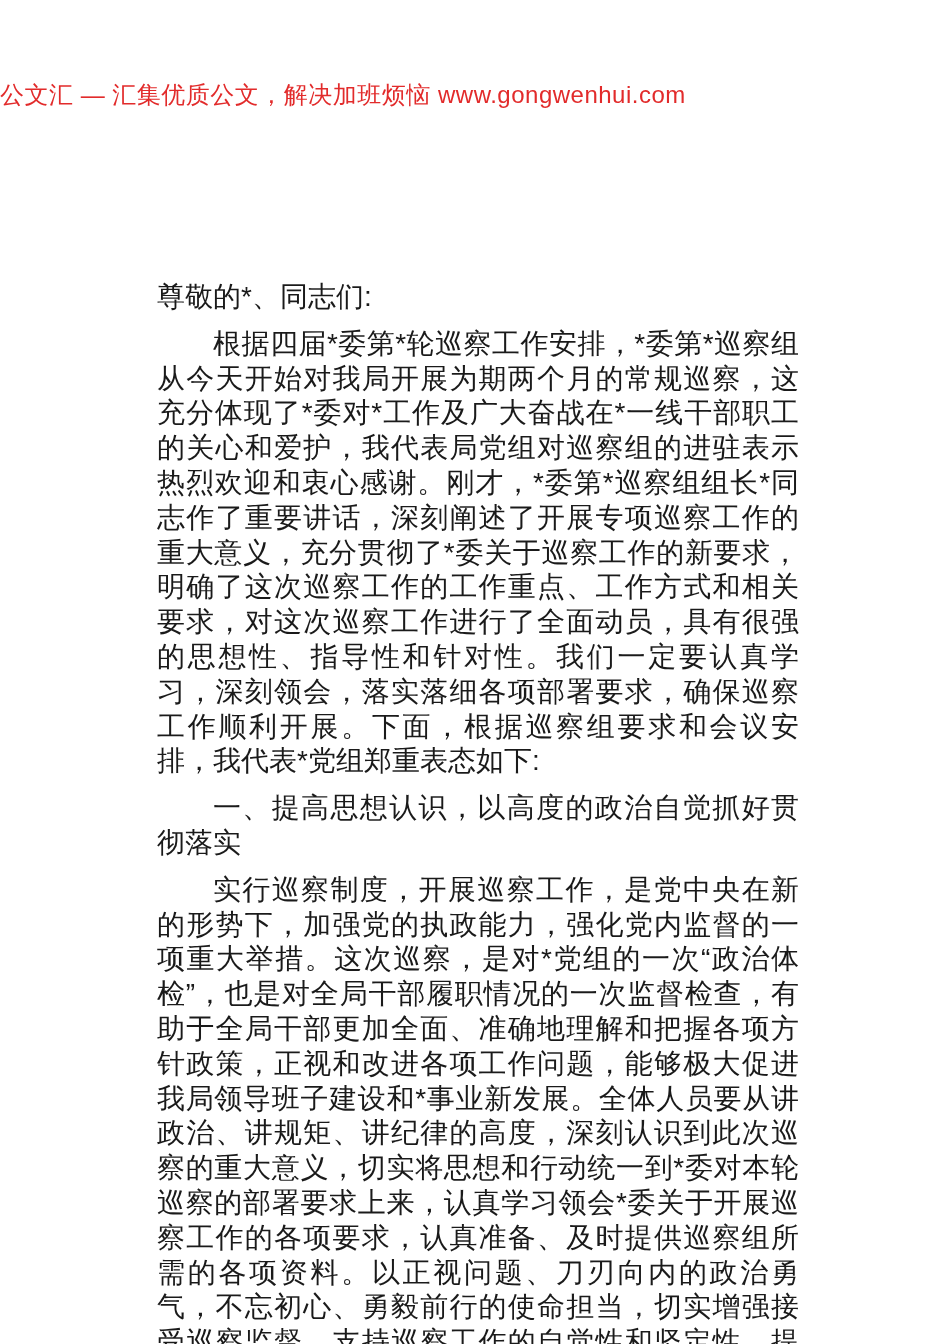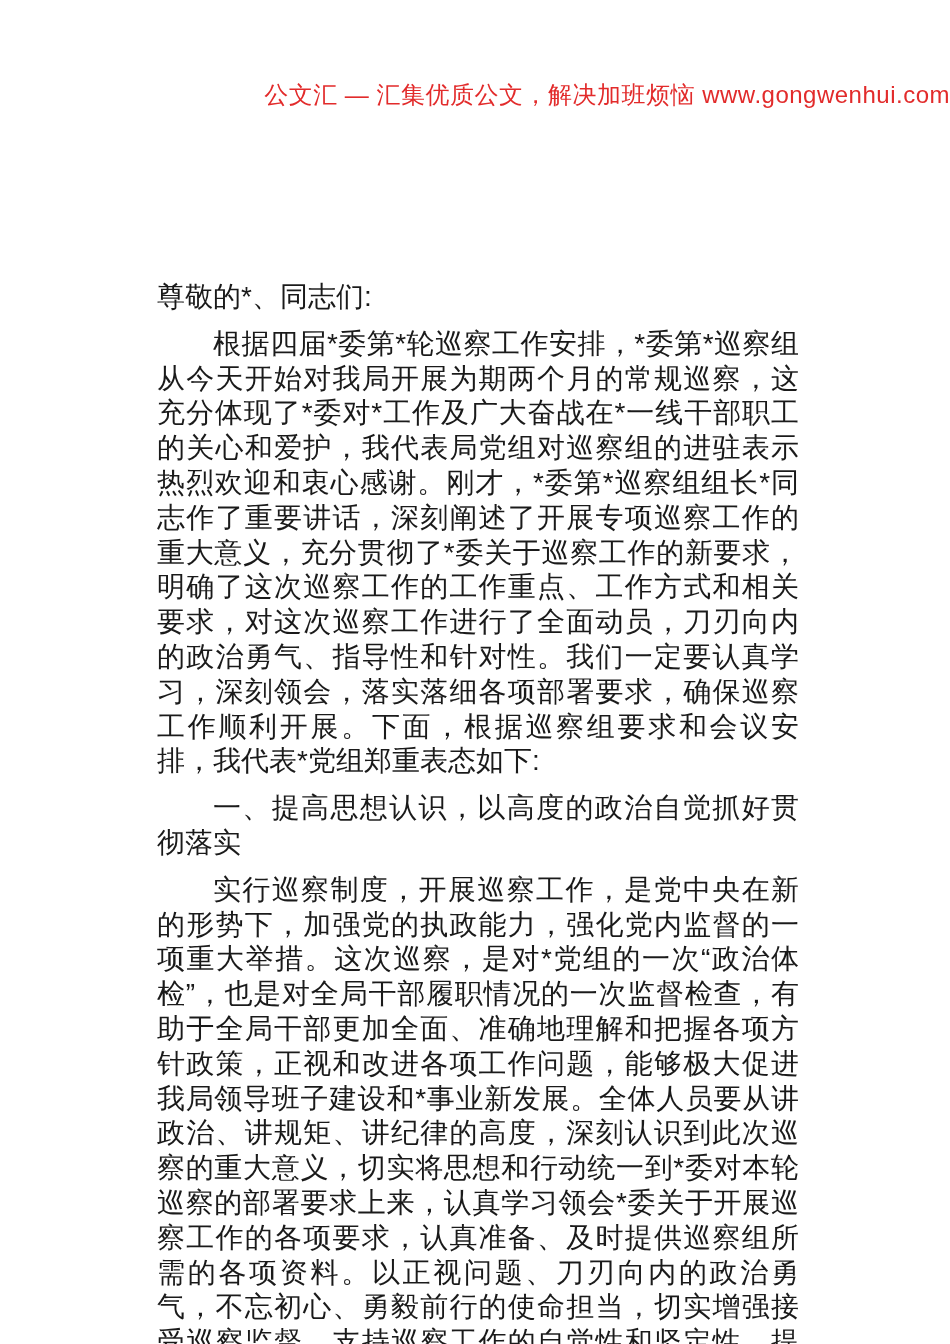--- a/index.html
+++ b/index.html
@@ -13,21 +13,21 @@
     height: 1344px;
     background: #ffffff;
     overflow: hidden;
     font-family: "Liberation Sans", sans-serif;
   }
   .watermark {
     position: absolute;
     top: 80px;
     left: 0;
     right: 0;
-    text-align: right;
+    text-align: left;
     font-size: 24px;
     line-height: 30px;
     color: #e22b2b;
     letter-spacing: 0.5px;
     cursor: pointer;
   }
   .doc-title {
     position: absolute;
     top: 158px;
     left: 0;
@@ -64,18 +64,18 @@
 </head>
 <body>
 
 <div class="page">
 
   <div class="watermark">公文汇 — 汇集优质公文，解决加班烦恼 www.gongwenhui.com</div>
 
 
   <div class="doc-body">
     <p class="salutation">尊敬的*、同志们:</p>
-    <p class="para">根据四届*委第*轮巡察工作安排，*委第*巡察组从今天开始对我局开展为期两个月的常规巡察，这充分体现了*委对*工作及广大奋战在*一线干部职工的关心和爱护，我代表局党组对巡察组的进驻表示热烈欢迎和衷心感谢。刚才，*委第*巡察组组长*同志作了重要讲话，深刻阐述了开展专项巡察工作的重大意义，充分贯彻了*委关于巡察工作的新要求，明确了这次巡察工作的工作重点、工作方式和相关要求，对这次巡察工作进行了全面动员，刀刃向内的政治勇气、指导性和针对性。我们一定要认真学习，深刻领会，落实落细各项部署要求，确保巡察工作顺利开展。下面，根据巡察组要求和会议安排，我代表*党组郑重表态如下:</p>
+    <p class="para">根据四届*委第*轮巡察工作安排，*委第*巡察组从今天开始对我局开展为期两个月的常规巡察，这充分体现了*委对*工作及广大奋战在*一线干部职工的关心和爱护，我代表局党组对巡察组的进驻表示热烈欢迎和衷心感谢。刚才，*委第*巡察组组长*同志作了重要讲话，深刻阐述了开展专项巡察工作的重大意义，充分贯彻了*委关于巡察工作的新要求，明确了这次巡察工作的工作重点、工作方式和相关要求，对这次巡察工作进行了全面动员，具有很强的思想性、指导性和针对性。我们一定要认真学习，深刻领会，落实落细各项部署要求，确保巡察工作顺利开展。下面，根据巡察组要求和会议安排，我代表*党组郑重表态如下:</p>
     <p class="para">一、提高思想认识，以高度的政治自觉抓好贯彻落实</p>
     <p class="para">实行巡察制度，开展巡察工作，是党中央在新的形势下，加强党的执政能力，强化党内监督的一项重大举措。这次巡察，是对*党组的一次“政治体检”，也是对全局干部履职情况的一次监督检查，有助于全局干部更加全面、准确地理解和把握各项方针政策，正视和改进各项工作问题，能够极大促进我局领导班子建设和*事业新发展。全体人员要从讲政治、讲规矩、讲纪律的高度，深刻认识到此次巡察的重大意义，切实将思想和行动统一到*委对本轮巡察的部署要求上来，认真学习领会*委关于开展巡察工作的各项要求，认真准备、及时提供巡察组所需的各项资料。以正视问题、刀刃向内的政治勇气，不忘初心、勇毅前行的使命担当，切实增强接受巡察监督、支持巡察工作的自觉性和坚定性，提高政治站位、端正思想态度，主动自觉</p>
   </div>
 
 </div>
 
 </body></html>

